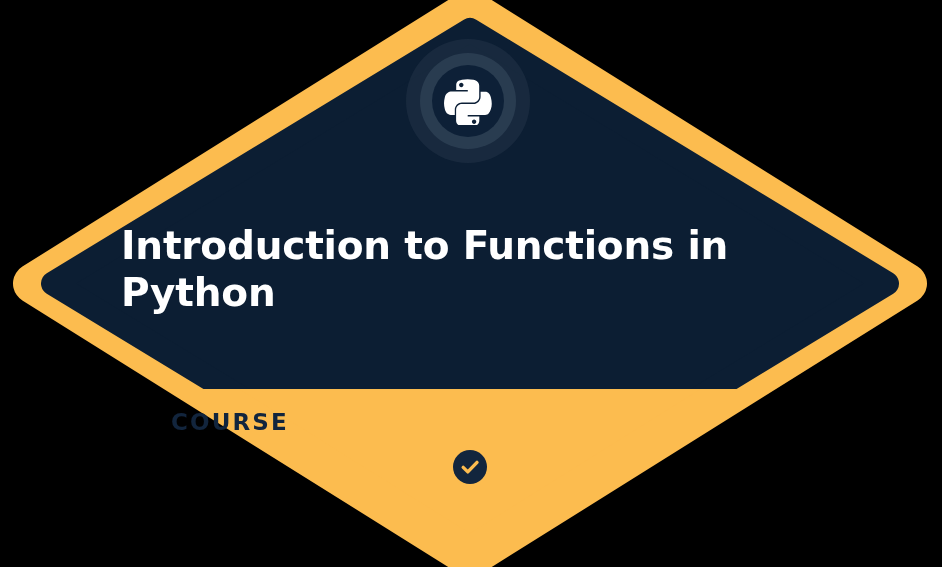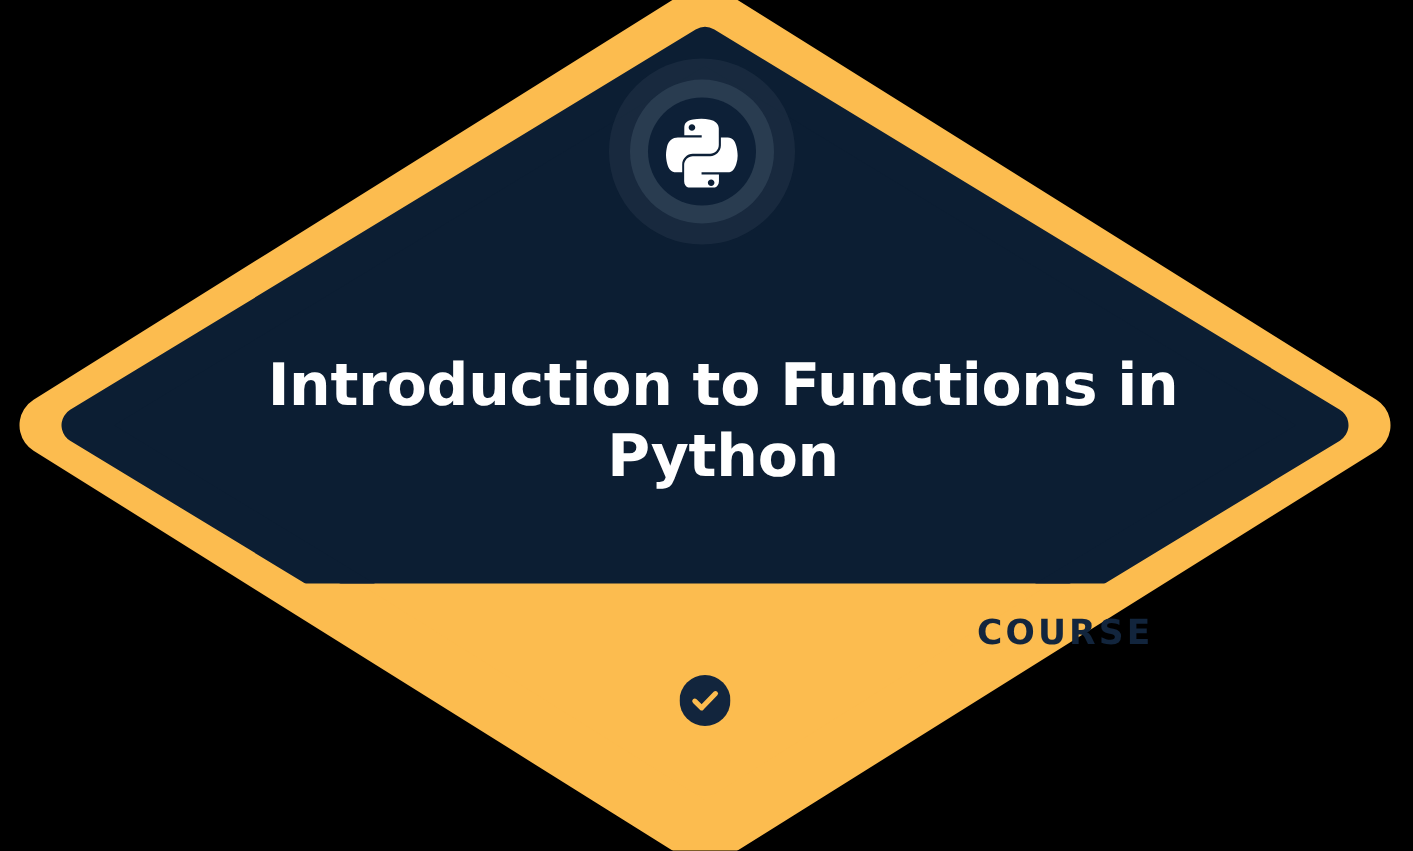--- a/index.html
+++ b/index.html
@@ -94,37 +94,36 @@
     height: 48px;
   }
   .emblem-glyph svg { display: block; width: 100%; height: 100%; }
 
   
   .badge-title {
     position: absolute;
     left: 121px;
     top: 222px;
     width: 698px;
-    margin: 12px;
-    text-align: center;
+    margin: 0;
     color: #ffffff;
     font-family: "DejaVu Sans", "Liberation Sans", sans-serif;
     font-size: 39px;
     font-weight: 600;
     line-height: 47px;
     letter-spacing: -0.2px;
   }
 
   
   .badge-footer {
     position: absolute;
     left: 171px;
     top: 405px;
     width: 598px;
-    text-align: right;
+    text-align: left;
   }
   .footer-line {
     display: block;
     color: #12253d;
     font-family: "DejaVu Sans", "Liberation Sans", sans-serif;
     font-size: 23px;
     font-weight: 700;
     line-height: 35px;
     letter-spacing: 2.1px;
   }

